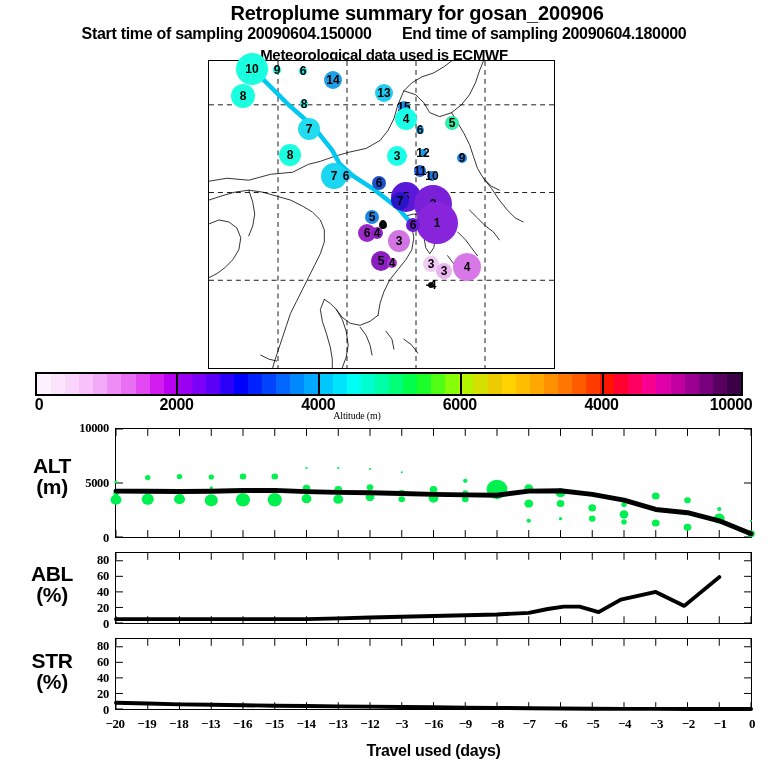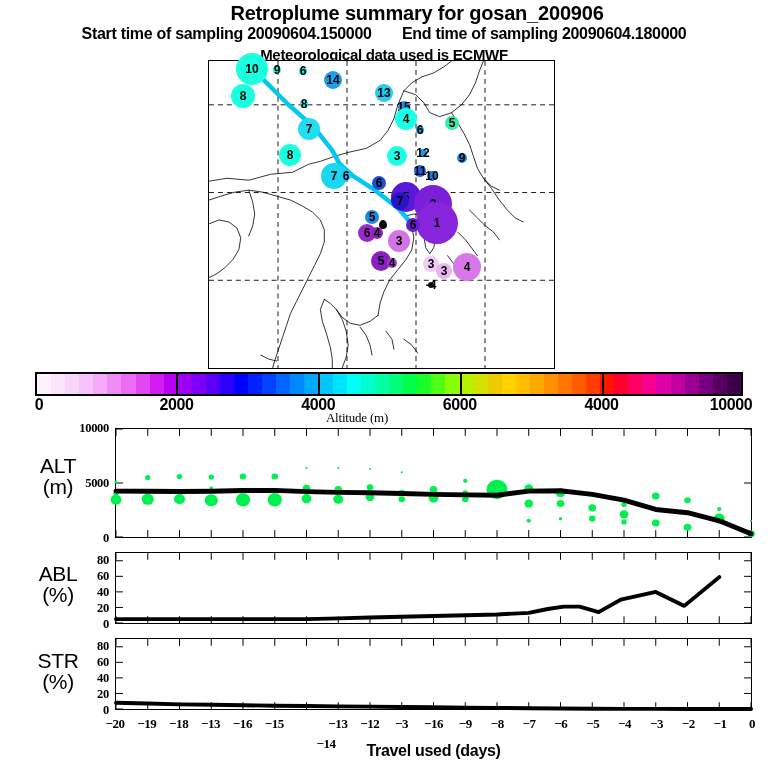--- a/index.html
+++ b/index.html
@@ -27,34 +27,34 @@
       text-shadow:none;}
 
   
   #cbar-wrap{left:35px;top:372px;width:708px;height:24px;
       border:2.2px solid #000;box-sizing:border-box;display:flex;}
   #cbar-wrap i{flex:1 1 0;height:100%;display:block;}
   .cbsep{position:absolute;top:372px;width:2.4px;height:24px;background:#000;}
   .cbtick{position:absolute;top:396px;font-size:16px;font-weight:bold;
       transform:translateX(-50%);letter-spacing:-0.4px;}
   #cbar-title{left:0;top:410px;width:714px;text-align:center;
-      font-size:13px;letter-spacing:-0.2px;
+      font-size:10px;letter-spacing:-0.2px;
       font-family:"Liberation Serif",serif;}
 
   
   .panel{position:absolute;left:115px;width:637px;
       border:1.4px solid #000;box-sizing:border-box;background:#fff;}
   #panel-alt{top:428px;height:110px;}
   #panel-abl{top:552px;height:72px;}
   #panel-str{top:638px;height:72px;}
   .panel svg{position:absolute;left:0;top:0;width:100%;height:100%;
       overflow:visible;}
 
-  .rowlabel{position:absolute;left:6px;width:104px;text-align:center;
-      font-size:21px;font-weight:normal;line-height:1.02;letter-spacing:-0.4px;}
+  .rowlabel{position:absolute;left:0;width:104px;text-align:center;
+      font-size:21px;font-weight:bold;line-height:1.02;letter-spacing:-0.4px;}
   #lab-alt{top:455px;}
   #lab-abl{top:563px;}
   #lab-str{top:650px;}
 
   .ytick{position:absolute;font-size:12.5px;font-weight:bold;
       text-align:right;transform:translateY(-50%);
       font-family:"Liberation Serif",serif;letter-spacing:-0.3px;}
   .xtick{position:absolute;font-size:13px;font-weight:bold;
       transform:translateX(-50%);
       font-family:"Liberation Serif",serif;letter-spacing:-0.4px;}
@@ -537,21 +537,21 @@
     <div class="abs ytick" style="top: 662px; right: 659px;">60</div>
     <div class="abs ytick" style="top: 646px; right: 659px;">80</div>
   </div>
 <div id="xtick-layer">
     <div class="abs xtick" style="left: 115px; top: 716px;">−20</div>
     <div class="abs xtick" style="left: 146.85px; top: 716px;">−19</div>
     <div class="abs xtick" style="left: 178.7px; top: 716px;">−18</div>
     <div class="abs xtick" style="left: 210.55px; top: 716px;">−13</div>
     <div class="abs xtick" style="left: 242.4px; top: 716px;">−16</div>
     <div class="abs xtick" style="left: 274.25px; top: 716px;">−15</div>
-    <div class="abs xtick" style="left: 306.1px; top: 736px; margin-left: 20px;">−14</div>
+    <div class="abs xtick" style="left: 306.1px; top: 716px;">−14</div>
     <div class="abs xtick" style="left: 337.95px; top: 716px;">−13</div>
     <div class="abs xtick" style="left: 369.8px; top: 716px;">−12</div>
     <div class="abs xtick" style="left: 401.65px; top: 716px;">−3</div>
     <div class="abs xtick" style="left: 433.5px; top: 716px;">−16</div>
     <div class="abs xtick" style="left: 465.35px; top: 716px;">−9</div>
     <div class="abs xtick" style="left: 497.2px; top: 716px;">−8</div>
     <div class="abs xtick" style="left: 529.05px; top: 716px;">−7</div>
     <div class="abs xtick" style="left: 560.9px; top: 716px;">−6</div>
     <div class="abs xtick" style="left: 592.75px; top: 716px;">−5</div>
     <div class="abs xtick" style="left: 624.6px; top: 716px;">−4</div>

